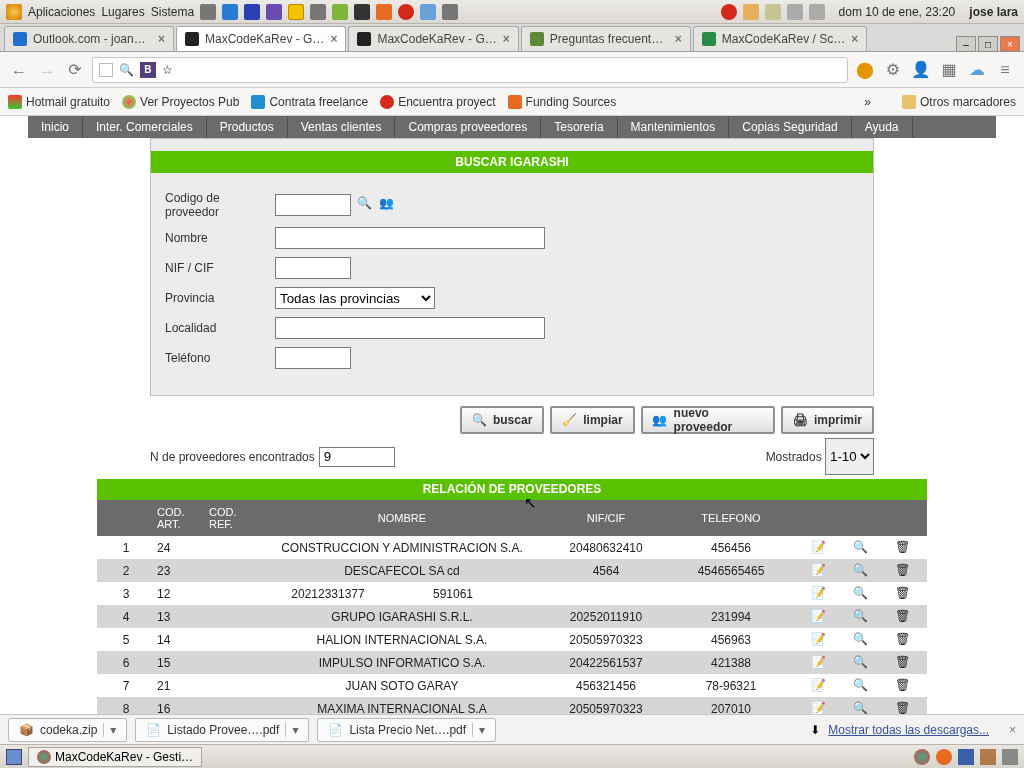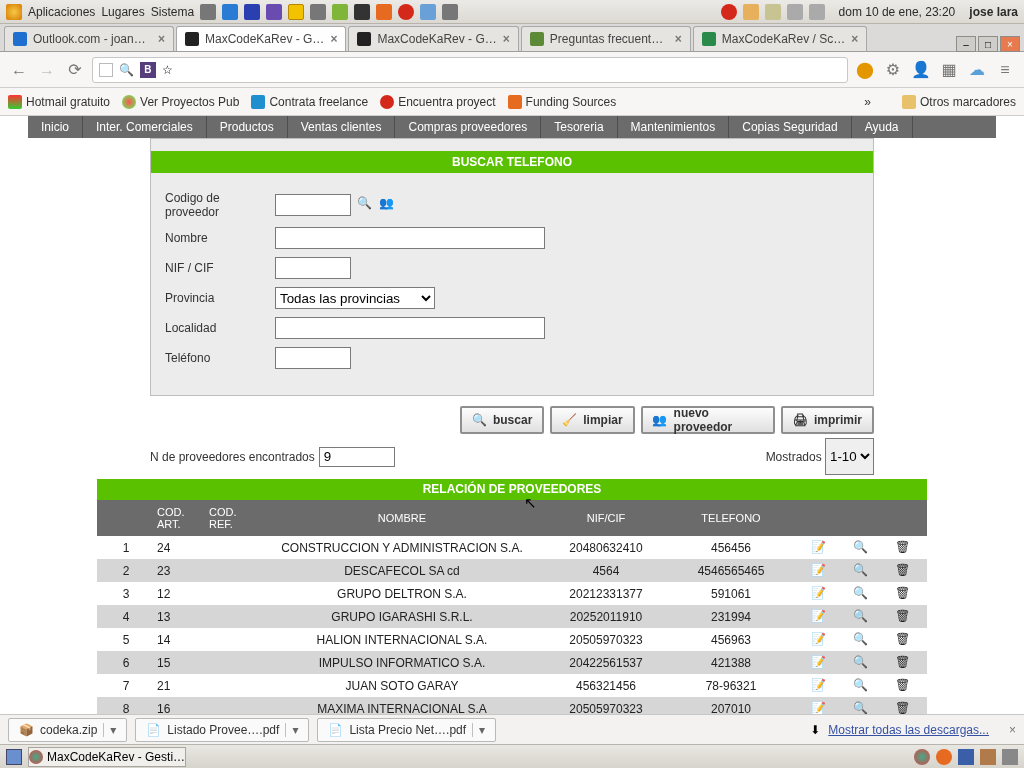--- a/index.html
+++ b/index.html
@@ -57,21 +57,21 @@
 .trow .c-nif,.trow .c-tel{text-align:center;}
 .acts{display:flex;gap:26px;justify-content:flex-end;padding-right:16px;}
 .aico{width:16px;height:16px;}
 .cursor{position:absolute;left:524px;top:378px;font-size:15px;color:#000;pointer-events:none;}
 .dlbar{position:absolute;left:0;bottom:24px;height:30px;background:#f3f2f1;border-top:1px solid #c7c7c7;display:flex;align-items:center;padding:0 8px;gap:8px;width:100%;}
 .dl{height:24px;border:1px solid #b9b9b9;background:#fafafa;display:flex;align-items:center;gap:6px;padding:0 10px;font-size:12px;color:#333;border-radius:2px;}
 .dl .dd{border-left:1px solid #c0c0c0;padding-left:6px;color:#666;}
 .dlbar .spacer{flex:1;}
 .dlbar .link{color:#3551a3;text-decoration:underline;}
 .taskbar{position:absolute;left:0;bottom:0;height:24px;background:linear-gradient(#e9e7e2,#d7d4cc);border-top:1px solid #b8b4ab;display:flex;align-items:center;padding:0 6px;gap:6px;width:100%;font-size:12px;}
-.taskbtn{height:20px;border:1px solid #a9a6a0;background:#f0efec;padding:0 0;display:flex;align-items:center;gap:4px;}
+.taskbtn{height:20px;border:1px solid #a9a6a0;background:#f0efec;padding:0 8px;display:flex;align-items:center;gap:4px;}
 .taskbar .spacer{flex:1;}
 .winbtns{position:absolute;right:4px;top:36px;display:flex;gap:2px;}
 .winbtn{width:20px;height:16px;background:#cfcdca;border:1px solid #8f8d88;font-size:10px;display:flex;align-items:center;justify-content:center;}
 .winbtn.close{background:#e77b4f;color:#fff;}
 </style>
 </head>
 <body>
 
 <div class="topbar">
   <span class="ico" style="background:radial-gradient(#f7c948,#d67a00);"></span>
@@ -188,21 +188,21 @@
     <div class="mi">Productos</div>
     <div class="mi">Ventas clientes</div>
     <div class="mi">Compras proveedores</div>
     <div class="mi">Tesoreria</div>
     <div class="mi">Mantenimientos</div>
     <div class="mi">Copias Seguridad</div>
     <div class="mi">Ayuda</div>
   </div>
 
   <div class="card">
-    <div class="banner">BUSCAR TELEFONO</div>
+    <div class="banner">BUSCAR IGARASHI</div>
     <div class="searchform">
       <div class="row">
           <label>Codigo de proveedor</label>
           <input type="text" style="width: 76px;">
           <span class="icons-after">
             <span class="sicon">🔍</span>
             <span class="sicon">👥</span>
           </span>
         </div>
       <div class="row">
@@ -292,21 +292,20 @@
           <div class="c-act acts">
             <span class="aico">📝</span>
             <span class="aico">🔍</span>
             <span class="aico">🗑</span>
           </div>
         </div>
         <div class="trow">
           <div class="c-idx">3</div>
           <div class="c-art">12</div>
           <div class="c-ref"></div>
-          <div class="c-nom">GRUPO DELTRON S.A.</div>
           <div class="c-nif">20212331377</div>
           <div class="c-tel">591061</div>
           <div class="c-act acts">
             <span class="aico">📝</span>
             <span class="aico">🔍</span>
             <span class="aico">🗑</span>
           </div>
         </div>
         <div class="trow">
           <div class="c-idx">4</div>

